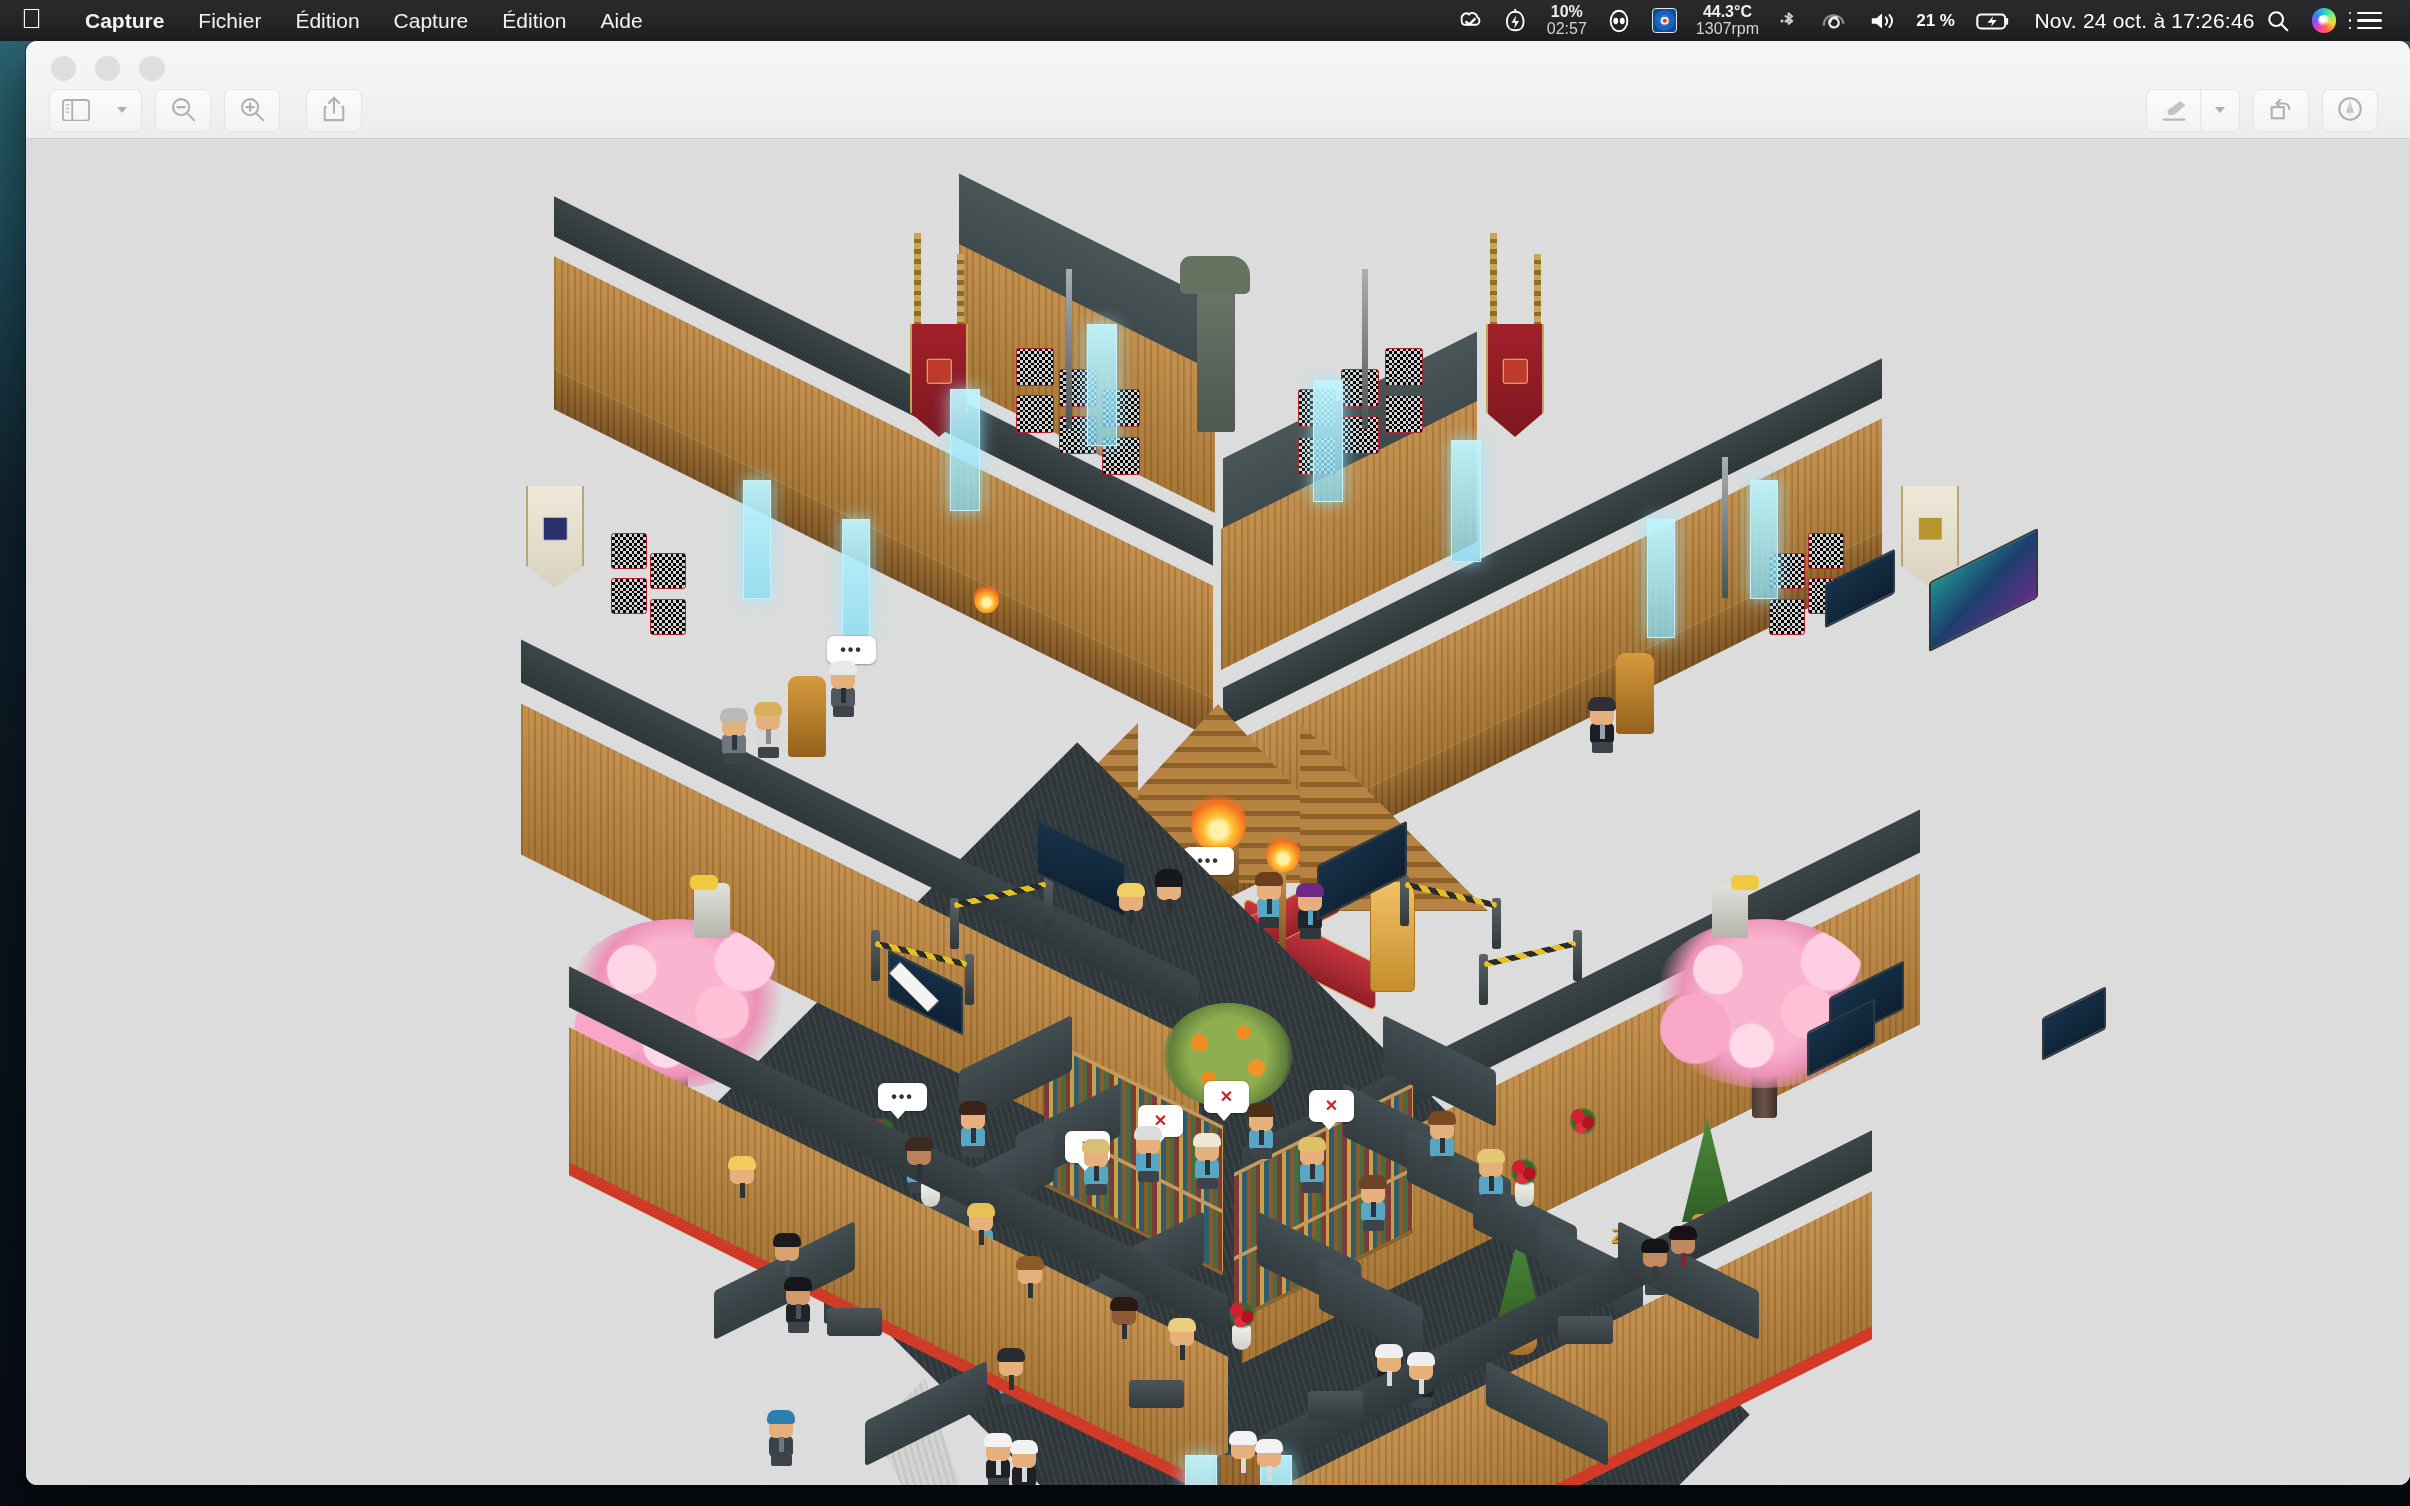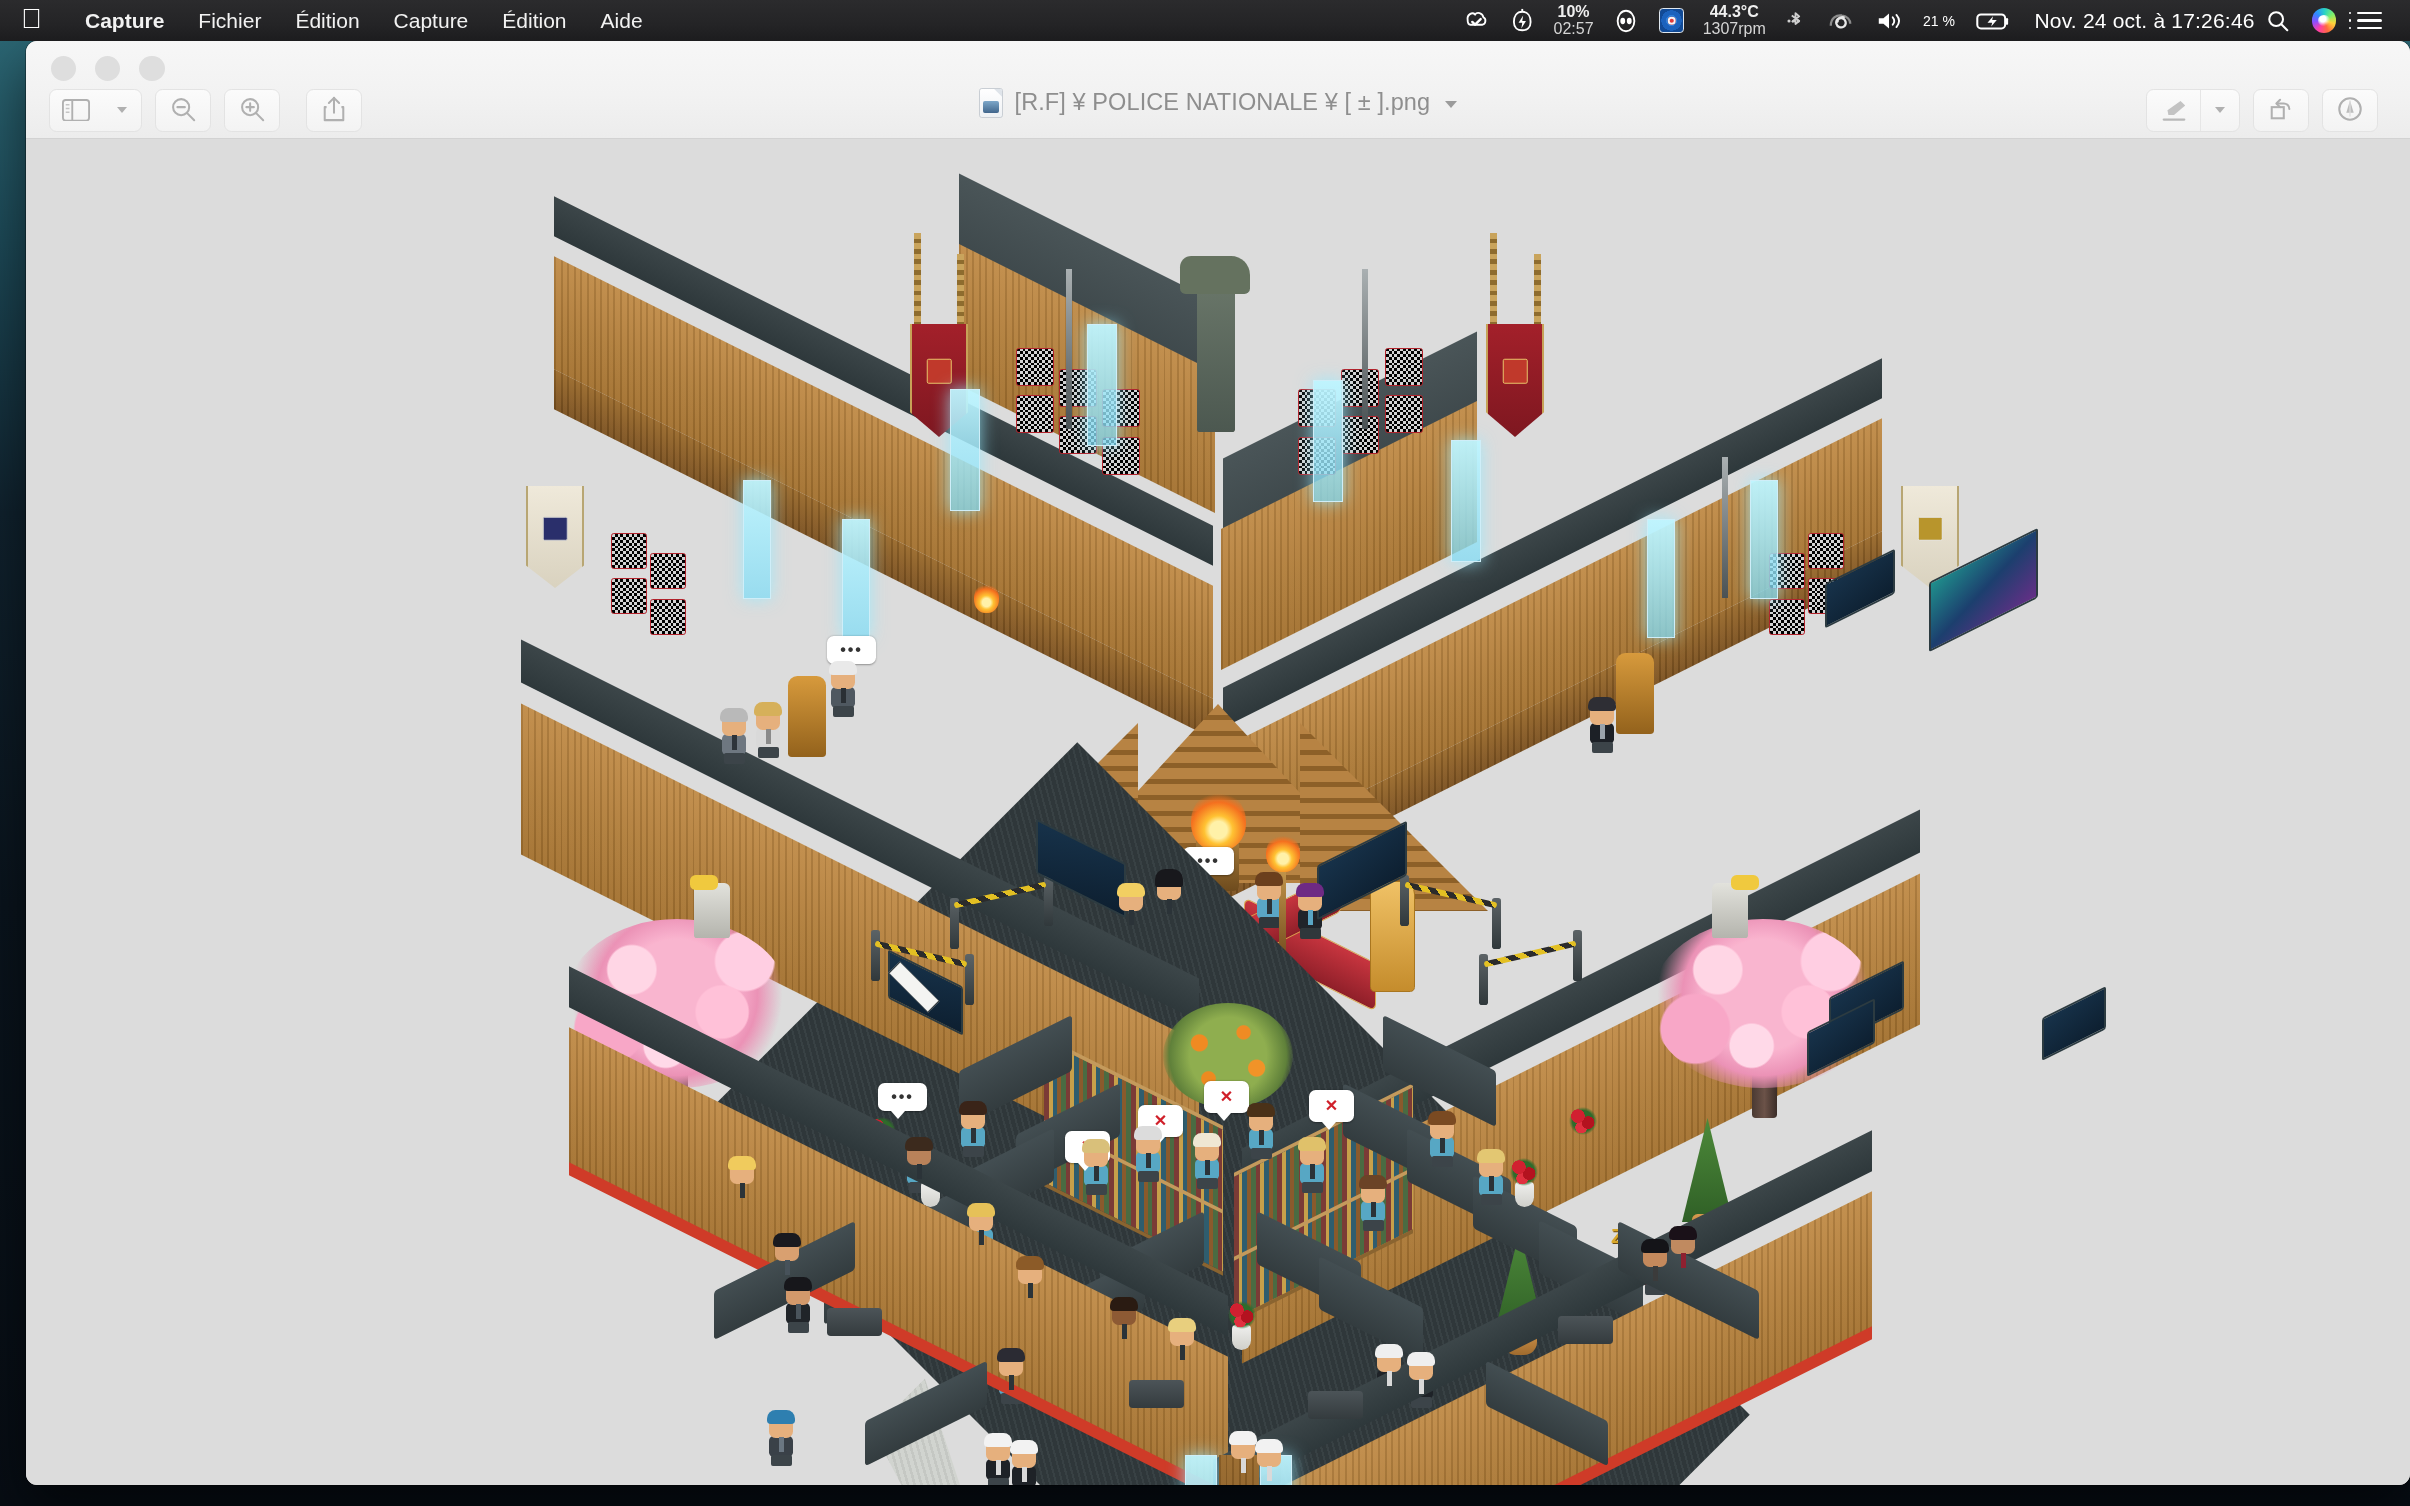--- a/index.html
+++ b/index.html
@@ -40,21 +40,21 @@
 
   .mb-right {
     margin-left: auto; display: flex; align-items: center;
     height: 41px; padding-right: 19px; gap: 0;
   }
   .sb { display:flex; align-items:center; justify-content:center; height:41px; padding: 0 10.4px; }
   .sb svg { display:block; }
   .sb-dual { display:flex; flex-direction:column; align-items:center; justify-content:center;
              line-height:1.06; font-size:16px; font-weight:bold; color:#efefef; padding:0 8.5px;}
   .sb-dual .l2 { font-weight: normal; color: #d5d5d5; font-size: 16px;}
-  .sb-txt { font-size: 14px; color:#fff; padding: 0 9.4px; white-space: nowrap; }
+  .sb-txt { font-size: 17px; color:#fff; padding: 0 9.4px; white-space: nowrap; font-weight: bold; }
   .clock { font-size: 21px; color:#fff; padding-left: 11.3px; white-space: nowrap; letter-spacing:0.2px;}
 
   .fan-icon {
     width: 24.5px; height: 24.5px; border-radius: 3.8px;
     background: radial-gradient(circle at 50% 50%, #e8f3ff 0 10%, #2f7fd8 11% 33%, #1b62bd 34% 62%, #114a96 63% 100%);
     border: 1.9px solid #dfe7ef; position: relative;
   }
   .fan-icon::after{
     content:""; position:absolute; left:50%; top:50%; width:8.5px; height:8.5px;
     transform:translate(-50%,-50%); border-radius:50%;
@@ -493,25 +493,20 @@
             <svg width="28" height="28" viewBox="0 0 30 30">
                 <circle cx="15" cy="15" r="11.5" fill="none" stroke="#b0b0b0" stroke-width="2.2"></circle>
                 <path d="M15 6l4 13h-8z" fill="#bdbdbd"></path>
                 <path d="M15 6v17" stroke="#dedede" stroke-width="1.4"></path>
               </svg>
           </span>
         </div>
       </div>
     </div>
 
-    <div class="titlebar-title">
-      <span class="doc-icon"></span>
-      <span class="title-text">[R.F] ¥ POLICE NATIONALE ¥ [ ± ].png</span>
-      <span class="title-chev"></span>
-    </div>
   </div>
 
   <div id="canvas">
     <div id="scene">
 
       <div class="iso wood" style="left:254px;top:282px;width:659px;height:113px;transform:skewY(26.57deg);"></div>
       <div class="iso slate" style="left:254px;top:222px;width:659px;height:40px;transform:skewY(26.57deg);"></div>
       <div class="iso wood-dark" style="left:254px;top:395px;width:659px;height:40px;transform:skewY(26.57deg);"></div>
 
       <div class="iso wood" style="left:923px;top:444px;width:659px;height:113px;transform:skewY(-26.57deg);"></div>

